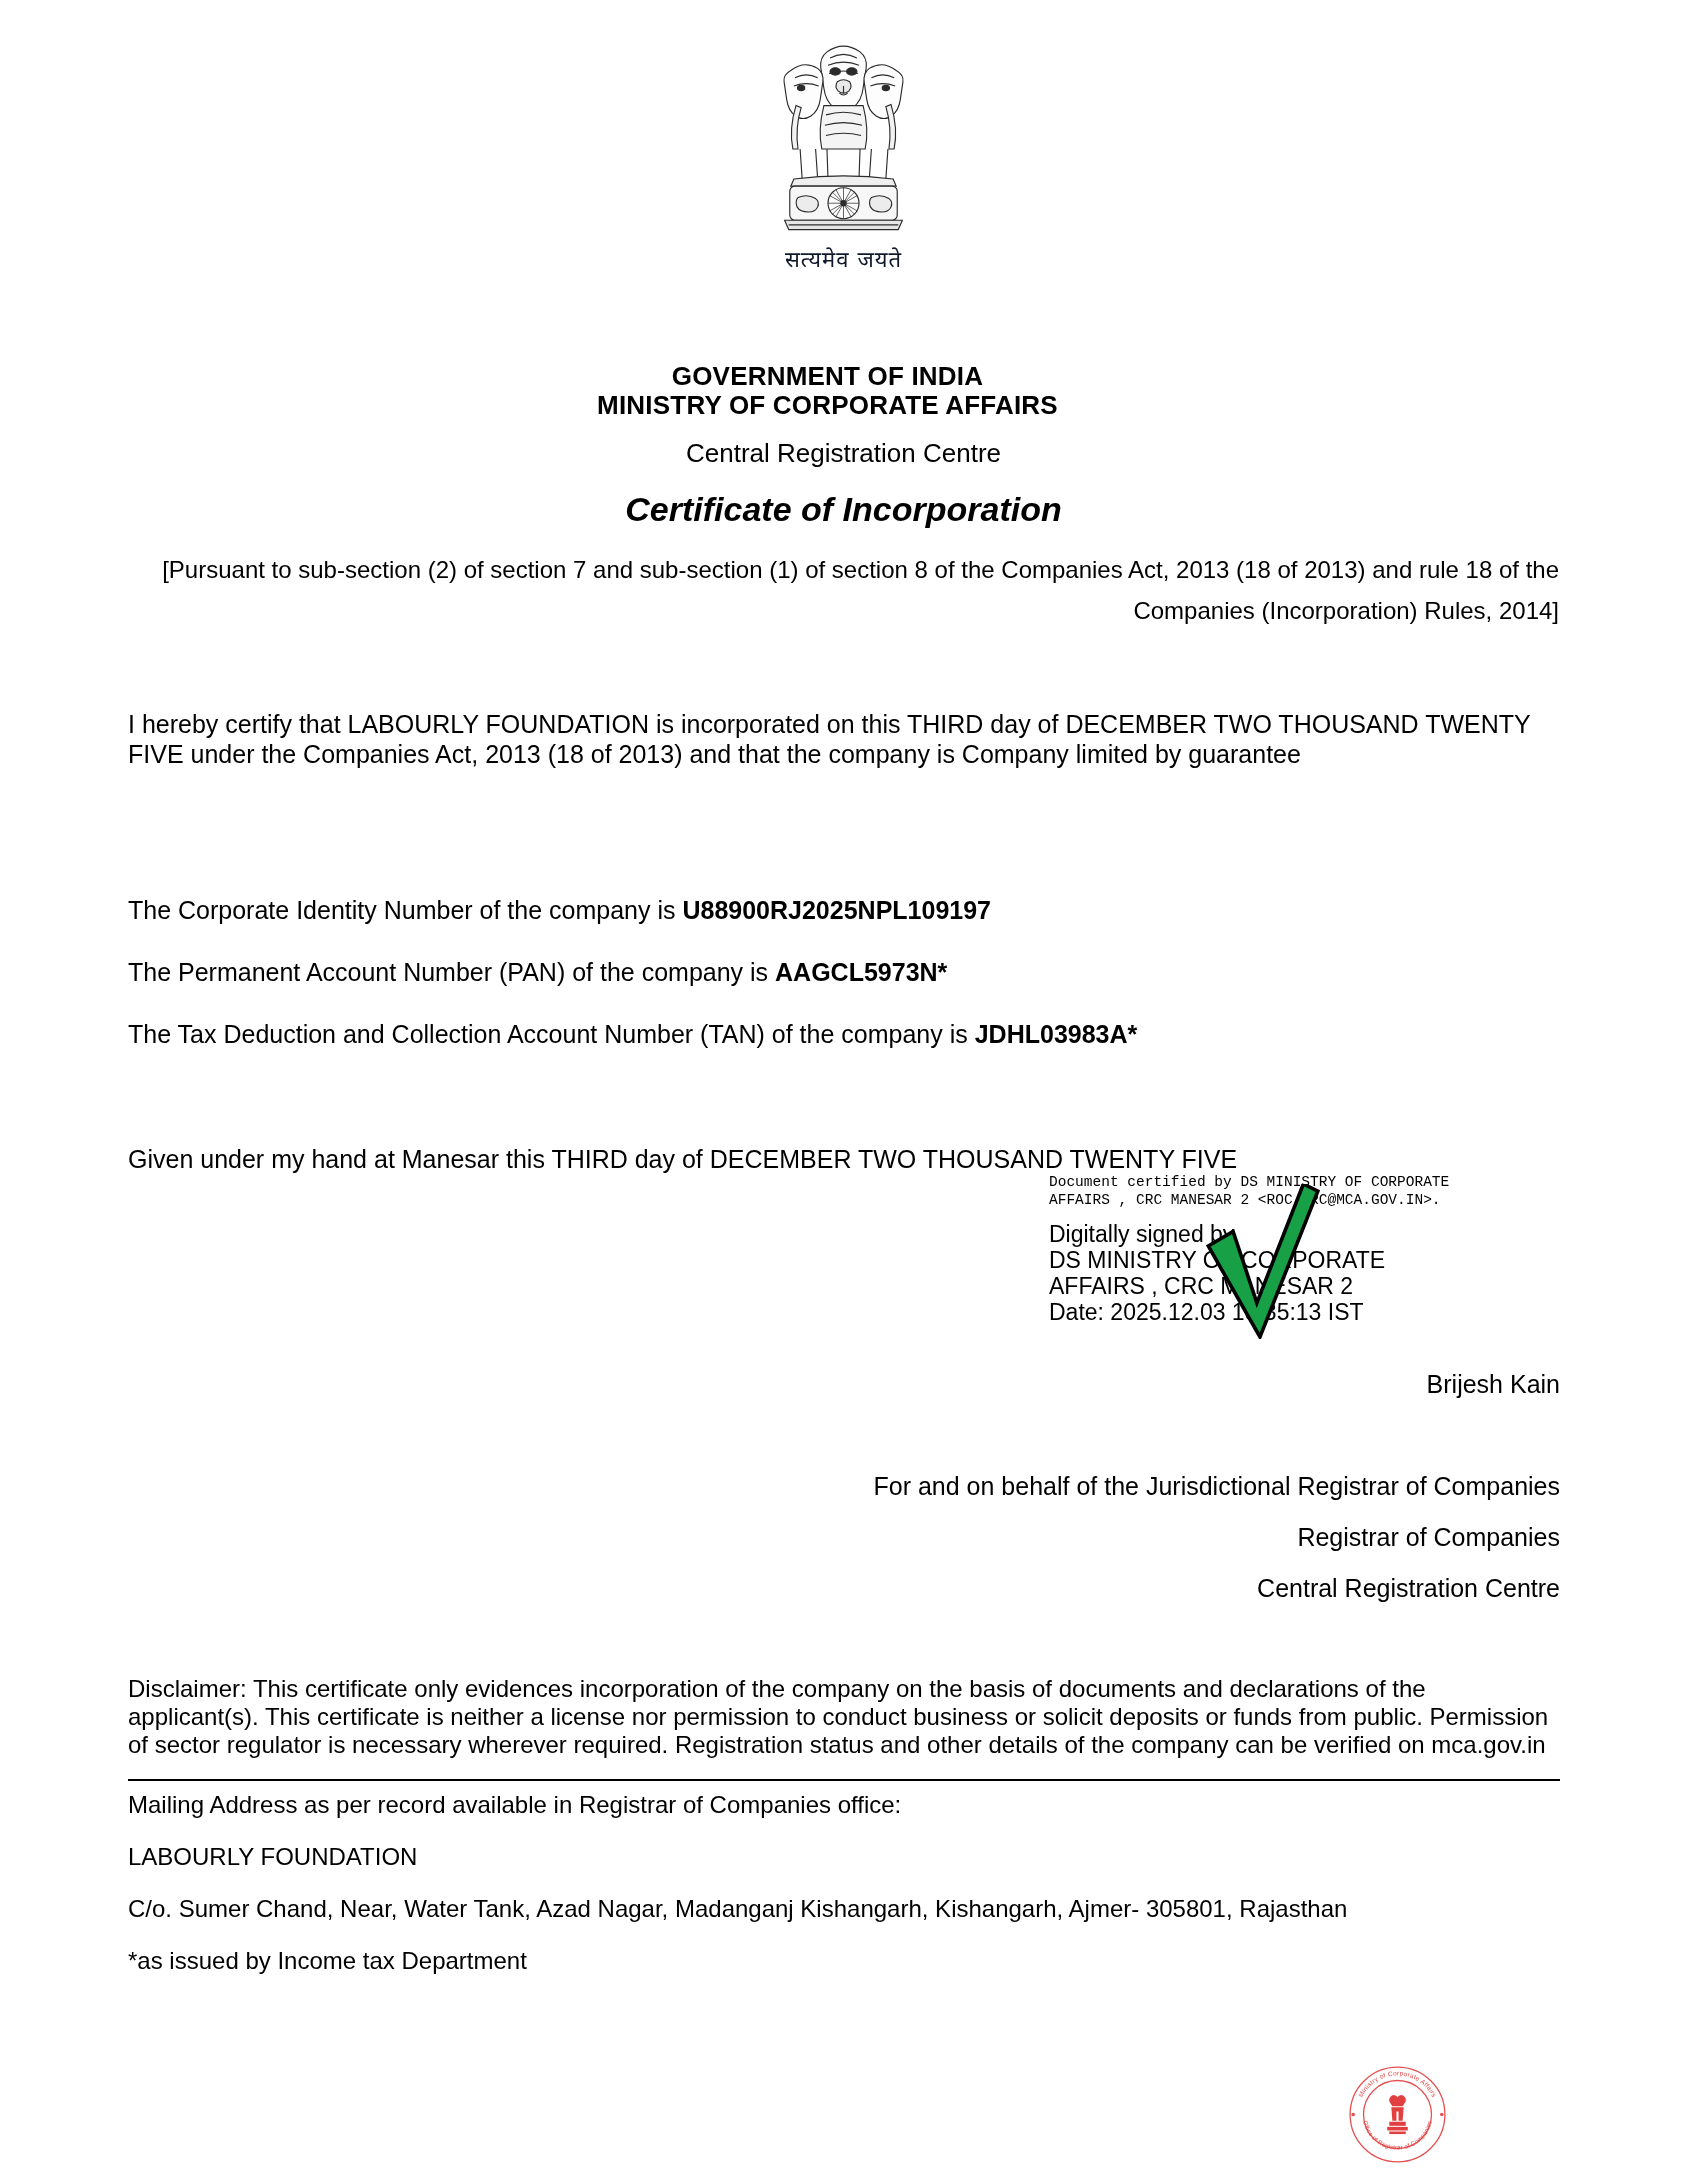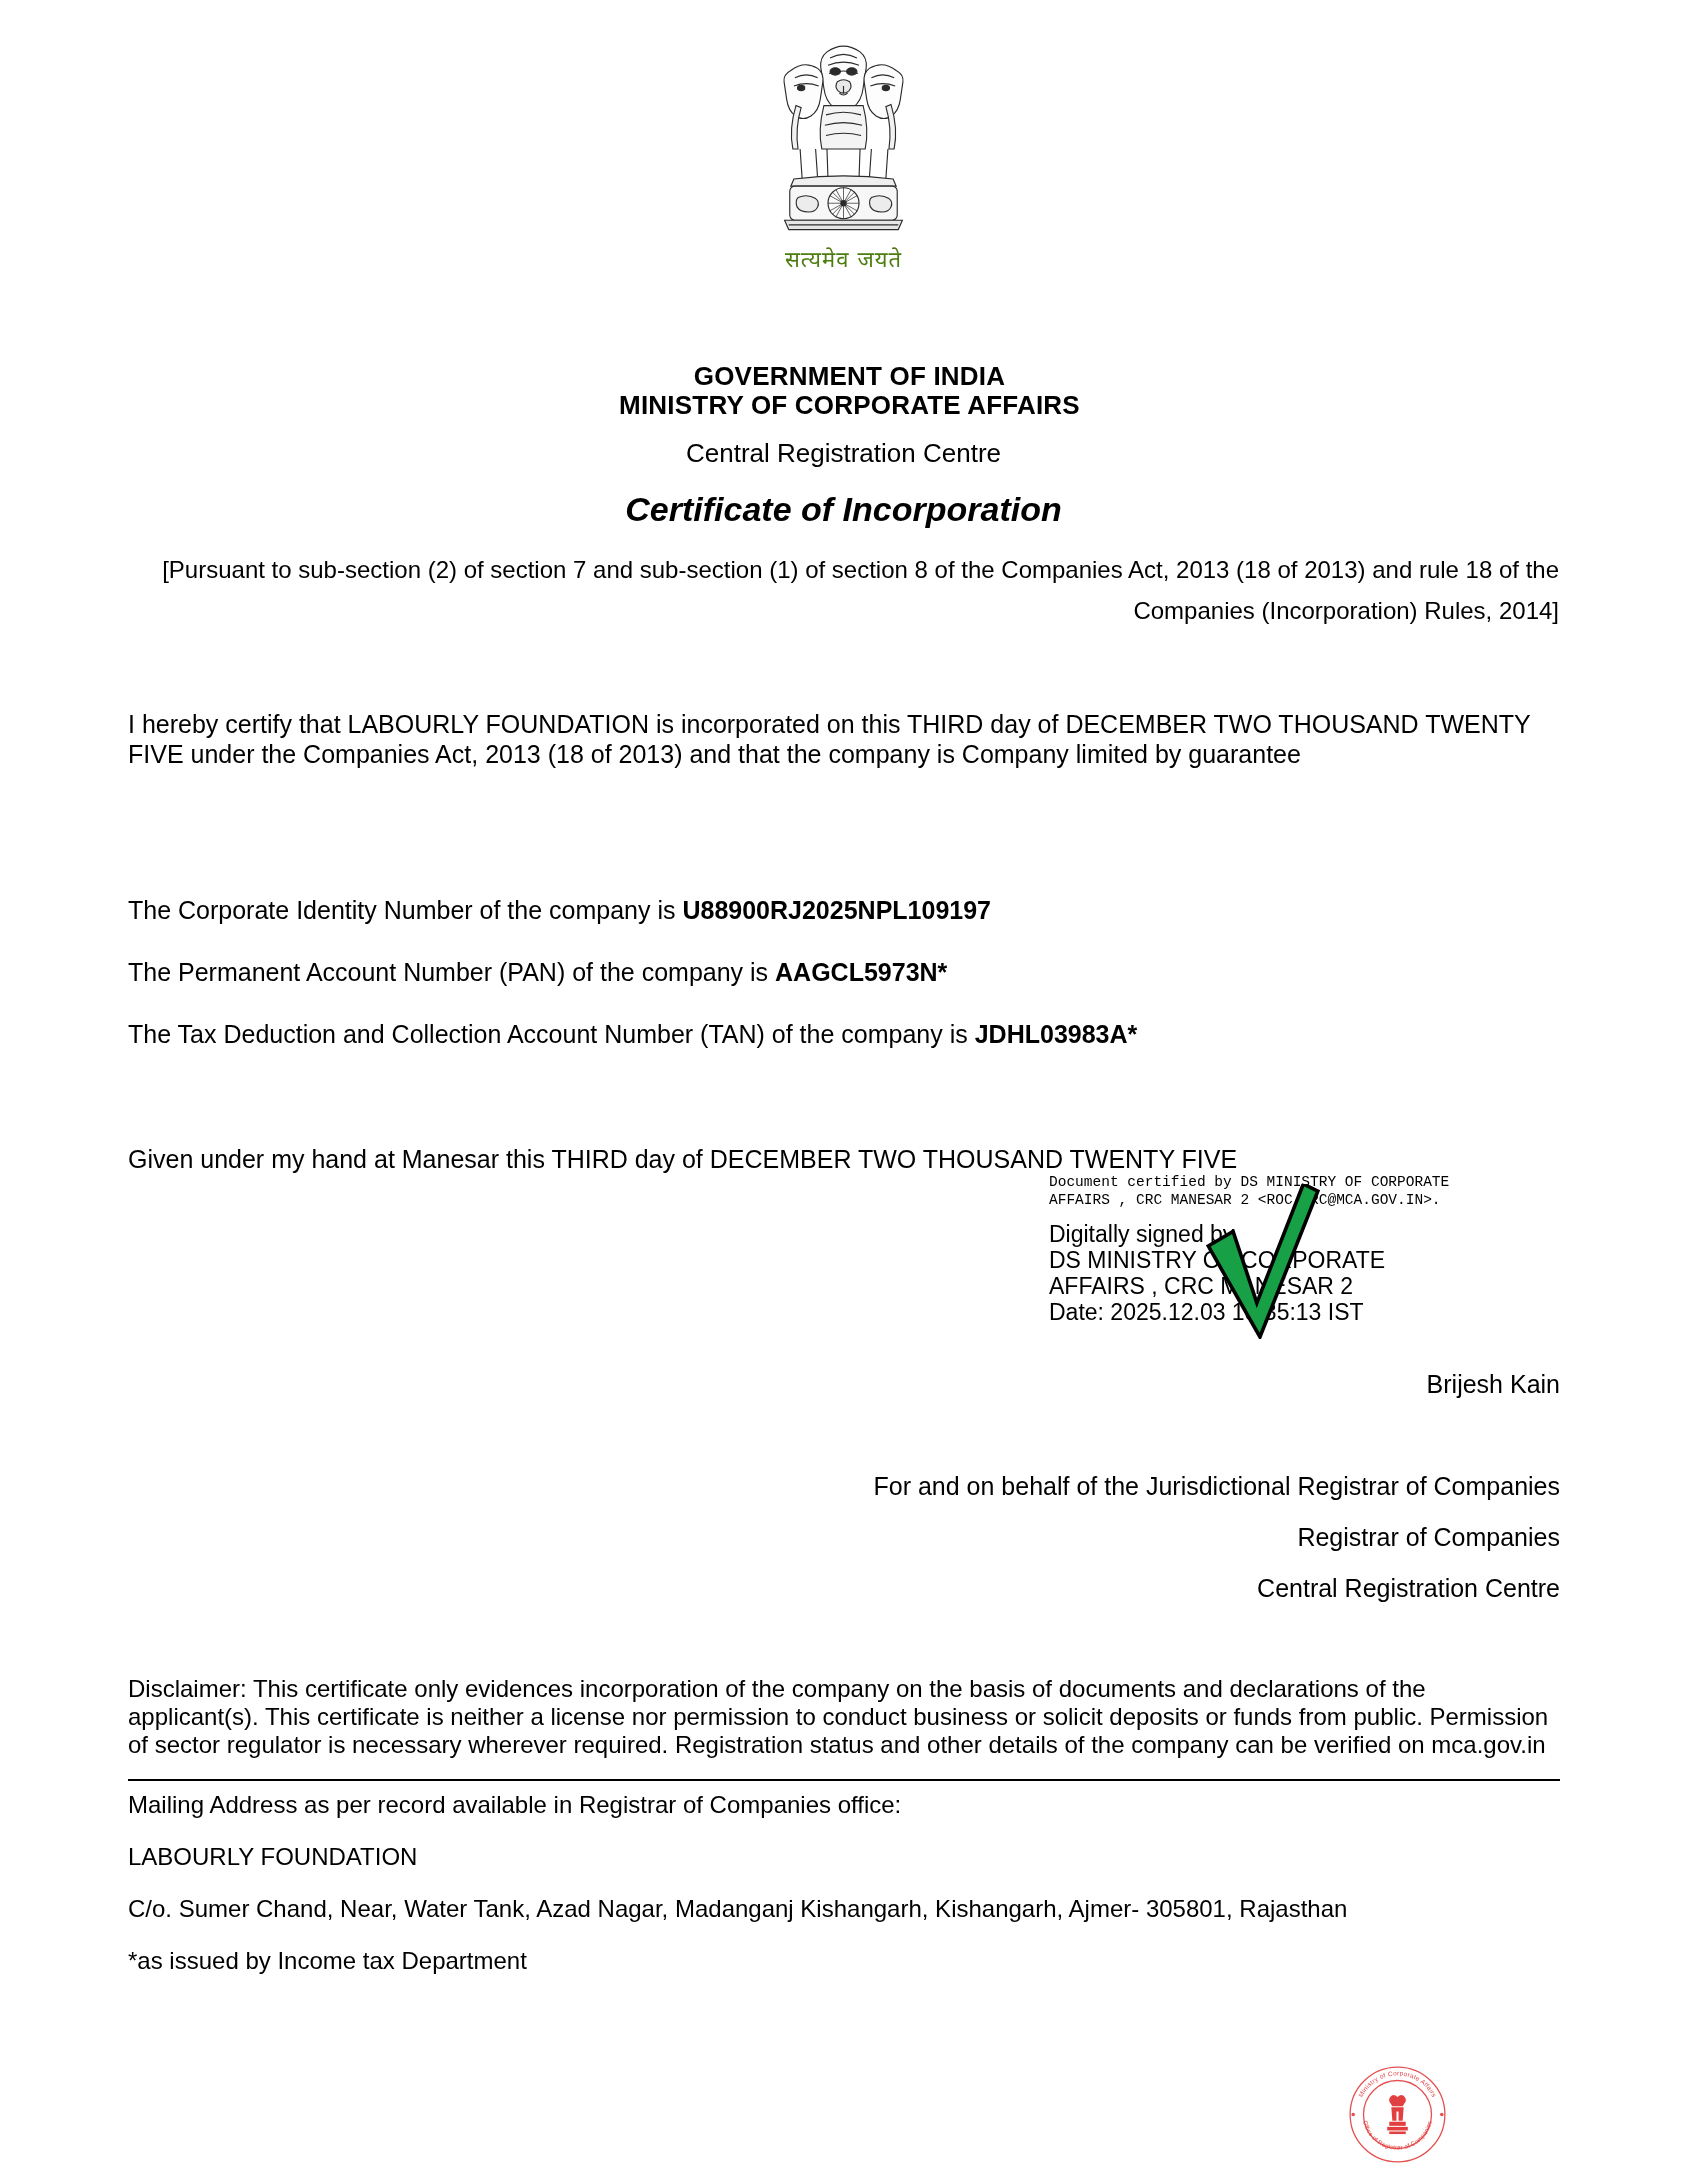--- a/index.html
+++ b/index.html
@@ -26,36 +26,35 @@
     top: 28.4px;
     left: 0;
     width: 1687px;
     text-align: center;
   }
   .emblem-svg { display: inline-block; }
   .emblem-motto {
     font-family: "DejaVu Sans", sans-serif;
     font-size: 22px;
     letter-spacing: 1px;
-    color: #4d7c0f;
+    color: #0f172a;
     margin-top: 1px;
   }
 
   
   .gov-head {
     position: absolute;
     top: 362px;
     left: 0;
     width: 1655px;
     text-align: center;
     font-weight: bold;
     font-size: 26px;
     line-height: 29px;
     letter-spacing: 0.2px;
-    margin-left: 22px;
   }
   .crc-line {
     position: absolute;
     top: 438px;
     left: 0;
     width: 1687px;
     text-align: center;
     font-size: 26px;
   }
   .cert-title {

